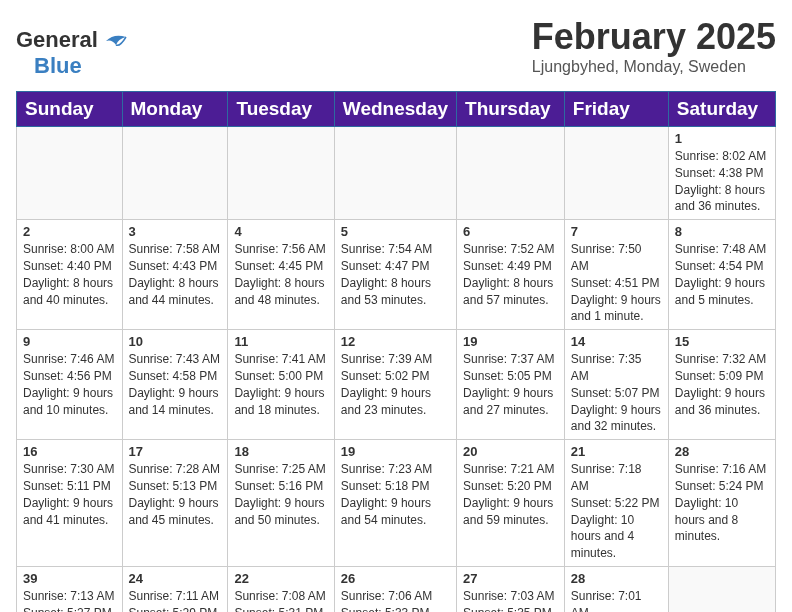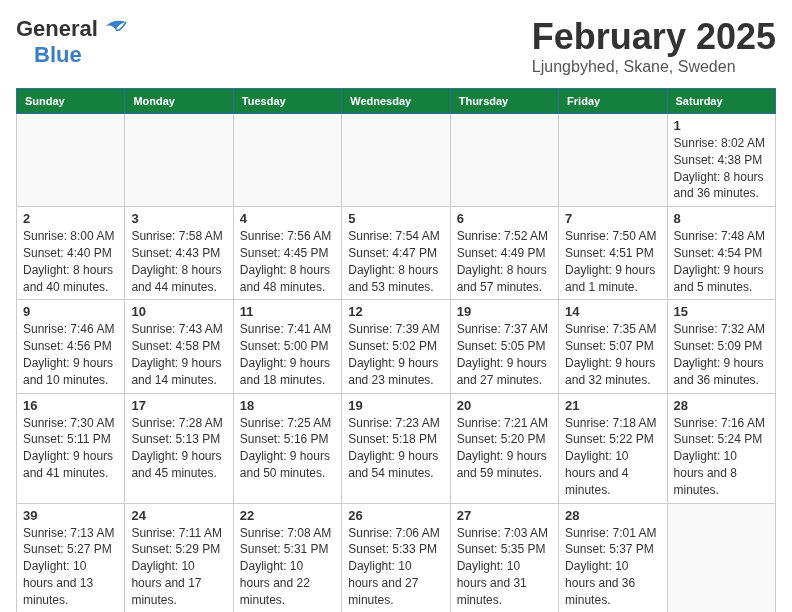--- a/index.html
+++ b/index.html
@@ -16,44 +16,45 @@
       align-items: flex-start;
       margin-bottom: 12px;
     }
     .logo {
       display: flex;
       flex-direction: column;
       align-items: flex-start;
     }
     .logo-row {
       display: flex;
-      align-items: flex-start;
+      align-items: flex-end;
+      margin-top: 11px;
     }
     .title-area {
       text-align: left;
     }
     .title-area h1 {
       font-size: 36px;
       font-weight: bold;
       color: #333;
     }
     .title-area h2 {
       font-size: 16px;
       font-weight: normal;
       color: #555;
     }
     .calendar {
       width: 100%;
       border-collapse: collapse;
       border: 1px solid #ccc;
     }
     .calendar th {
-      background-color: #15803d;
+      background-color: #4c1d95;
       color: white;
-      font-size: 11px;
+      font-size: 19px;
       font-weight: bold;
       padding: 6px 8px;
       text-align: left;
       border: 1px solid #2d6aa0;
     }
     .calendar td {
       vertical-align: top;
       width: calc(100% / 7);
       min-height: 90px;
       height: 90px;
@@ -89,21 +90,21 @@
         <path d="M8,10 Q16,2 28,6 Q20,8 18,14 Q14,8 8,10Z" fill="#3a7fc1"></path>
         <path d="M18,14 Q22,16 28,6" stroke="#3a7fc1" stroke-width="1.5" fill="none"></path>
       </svg>
     </div>
     <div>
       <span style="font-size:22px; font-weight:bold; color:#3a7fc1; margin-left:18px;">Blue</span>
     </div>
   </div>
   <div class="title-area">
     <h1>February 2025</h1>
-    <h2>Ljungbyhed, Skane, Sweden</h2>
+    <h2>Ljungbyhed, Monday, Sweden</h2>
   </div>
 </div>
 
 <table class="calendar">
   <thead>
     <tr>
     <th>Sunday</th>
         <th>Monday</th>
         <th>Tuesday</th>
         <th>Wednesday</th>

